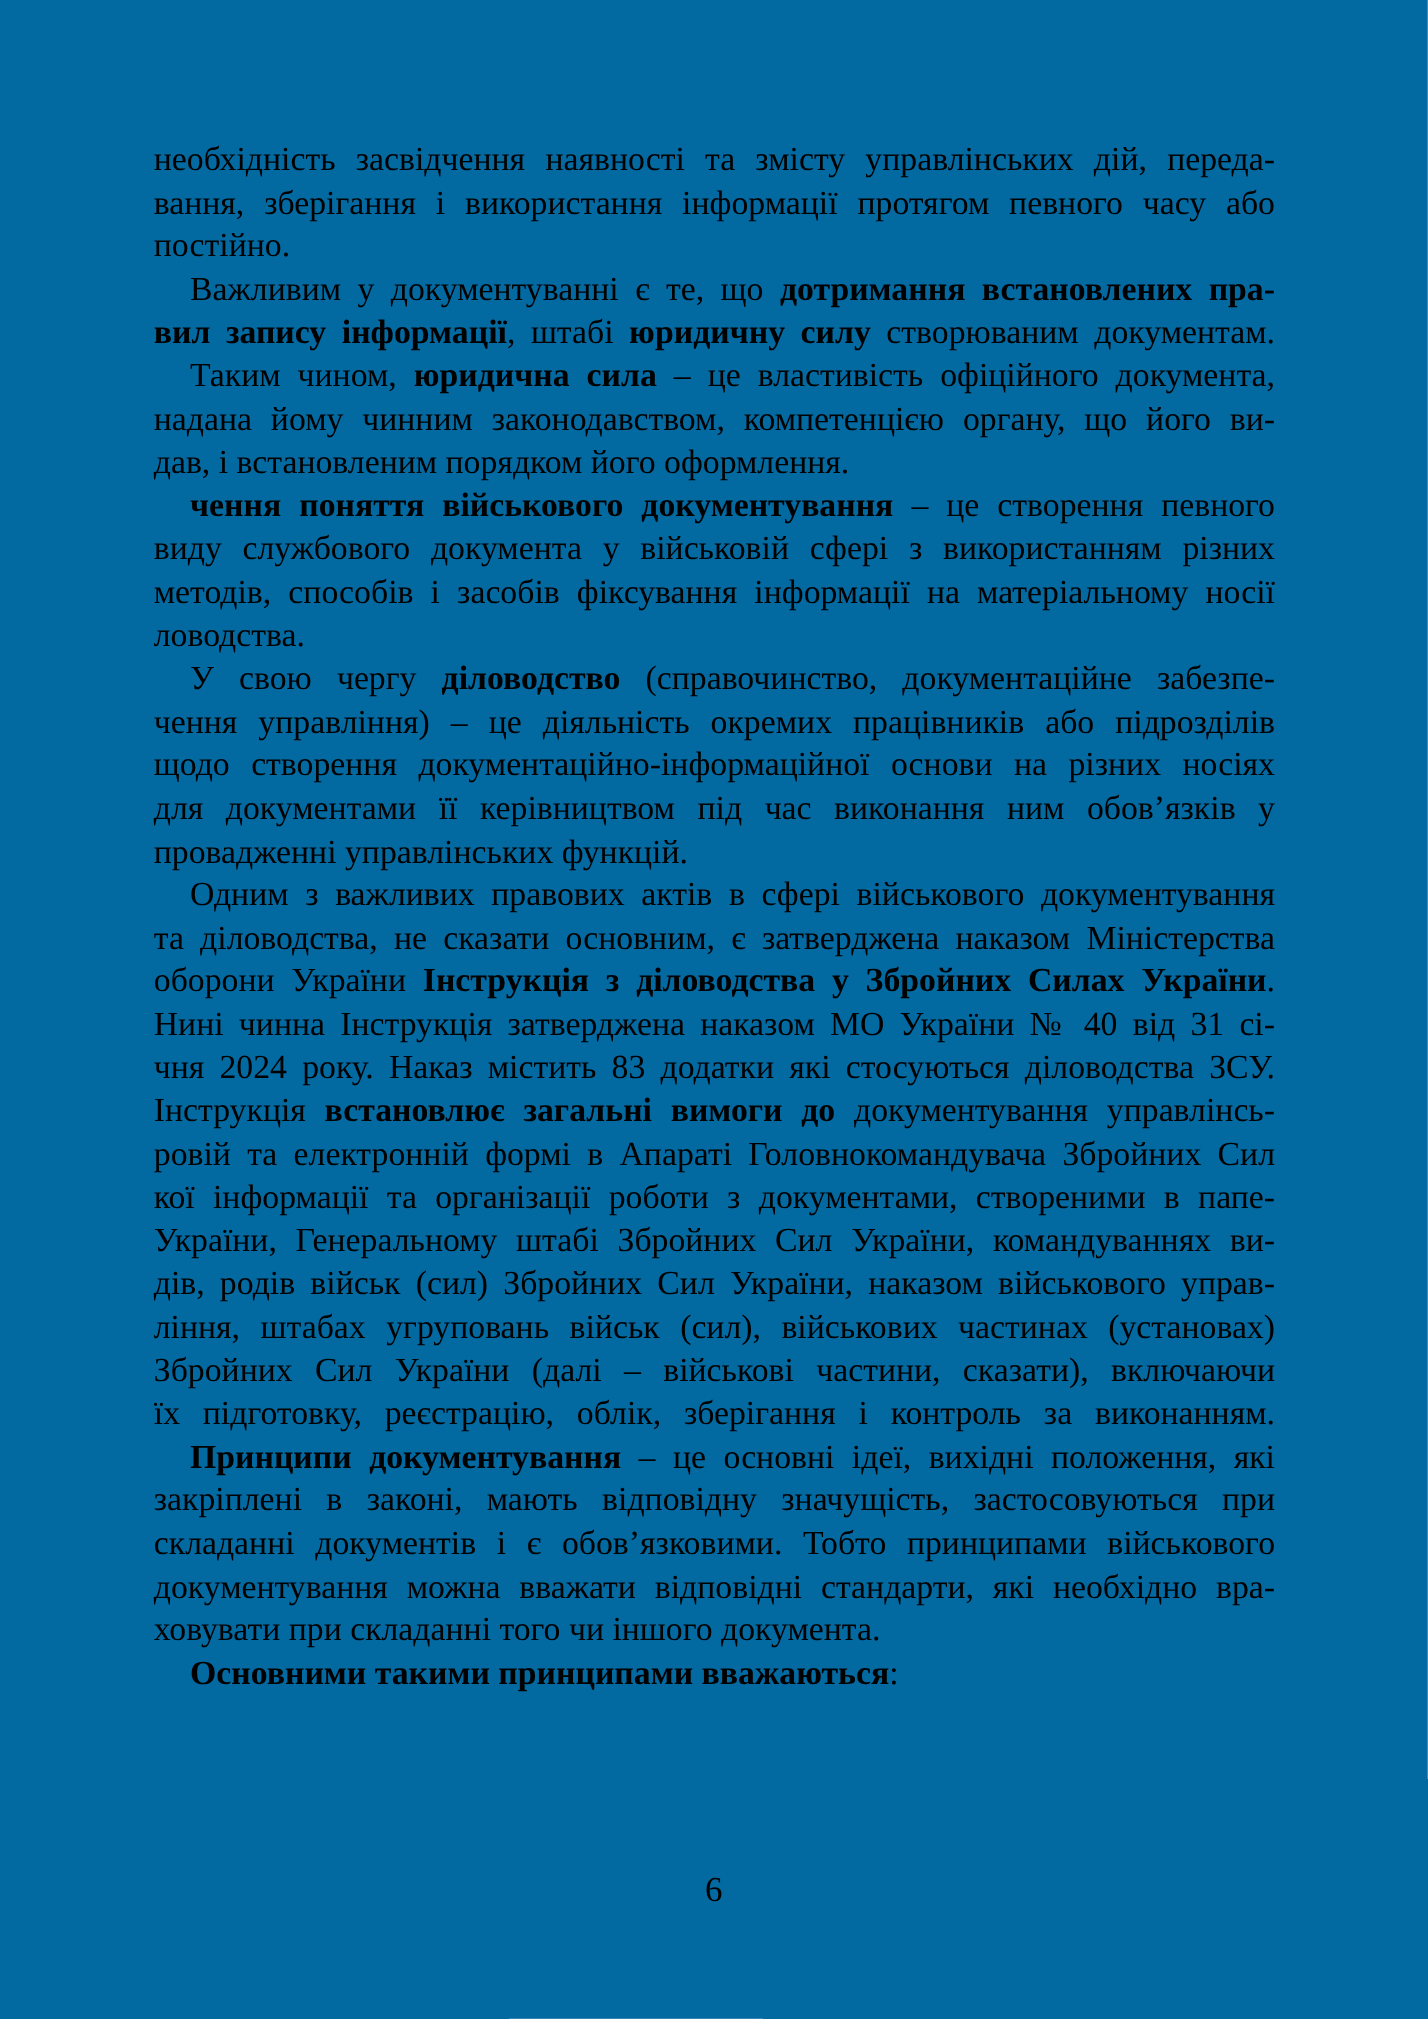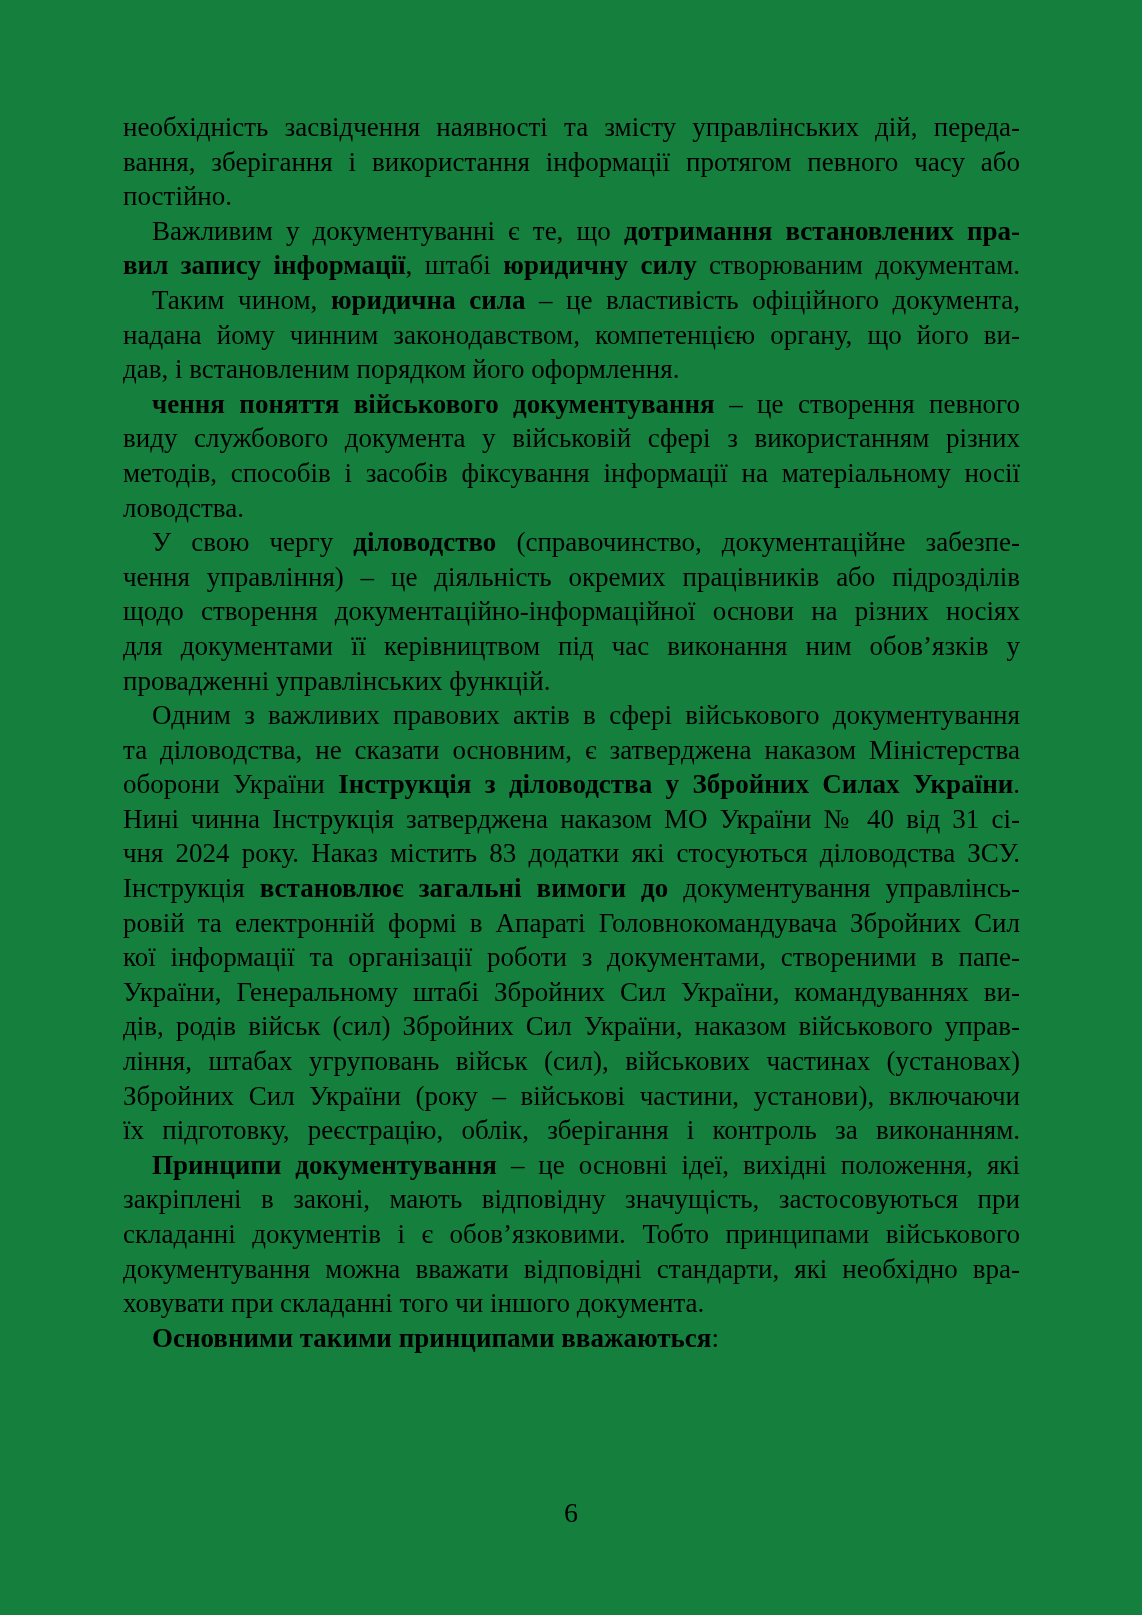--- a/index.html
+++ b/index.html
@@ -11,21 +11,21 @@
     height: 1615px;
     background: #ffffff;
     position: relative;
     overflow: hidden;
     font-family: "Liberation Serif", "DejaVu Serif", serif;
     color: #000000;
   }
   .page {
     position: absolute;
     inset: 0;
-    background: #15803d;
+    background: #0369a1;
   }
   .text-block {
     position: absolute;
     left: 123px;
     top: 110px;
     width: 897px;
     font-size: 27px;
     line-height: 34.6px;
     text-align: left;
   }
@@ -93,21 +93,21 @@
         <div class="line justify"><span class="seg">та діловодства, не сказати основним, є затверджена наказом Міністерства</span></div>
         <div class="line justify"><span class="seg">оборони України </span><span class="seg bold">Інструкція з діловодства у Збройних Силах України</span><span class="seg">.</span></div>
         <div class="line justify"><span class="seg">Нині чинна Інструкція затверджена наказом МО України № 40 від 31 сі-</span></div>
         <div class="line justify"><span class="seg">чня 2024 року. Наказ містить 83 додатки які стосуються діловодства ЗСУ.</span></div>
         <div class="line justify"><span class="seg">Інструкція </span><span class="seg bold">встановлює загальні вимоги до</span><span class="seg"> документування управлінсь-</span></div>
         <div class="line justify"><span class="seg">ровій та електронній формі в Апараті Головнокомандувача Збройних Сил</span></div>
         <div class="line justify"><span class="seg">кої інформації та організації роботи з документами, створеними в папе-</span></div>
         <div class="line justify"><span class="seg">України, Генеральному штабі Збройних Сил України, командуваннях ви-</span></div>
         <div class="line justify"><span class="seg">дів, родів військ (сил) Збройних Сил України, наказом військового управ-</span></div>
         <div class="line justify"><span class="seg">ління, штабах угруповань військ (сил), військових частинах (установах)</span></div>
-        <div class="line justify"><span class="seg">Збройних Сил України (року – військові частини, установи), включаючи</span></div>
+        <div class="line justify"><span class="seg">Збройних Сил України (далі – військові частини, сказати), включаючи</span></div>
         <div class="line justify"><span class="seg">їх підготовку, реєстрацію, облік, зберігання і контроль за виконанням.</span></div>
       </div>
       <div class="para indent">
         <div class="line justify"><span class="seg bold">Принципи документування</span><span class="seg"> – це основні ідеї, вихідні положення, які</span></div>
         <div class="line justify"><span class="seg">закріплені в законі, мають відповідну значущість, застосовуються при</span></div>
         <div class="line justify"><span class="seg">складанні документів і є обов’язковими. Тобто принципами військового</span></div>
         <div class="line justify"><span class="seg">документування можна вважати відповідні стандарти, які необхідно вра-</span></div>
         <div class="line"><span class="seg">ховувати при складанні того чи іншого документа.</span></div>
       </div>
       <div class="para indent">

